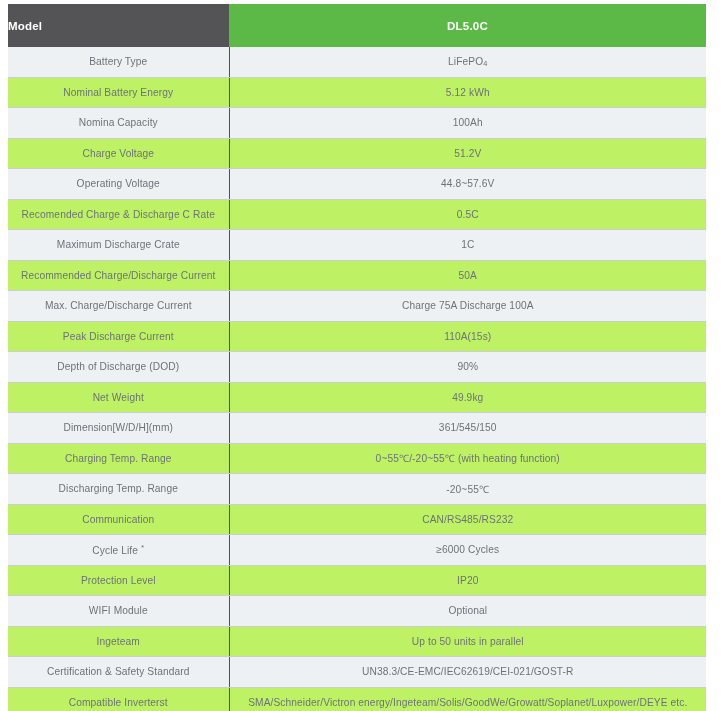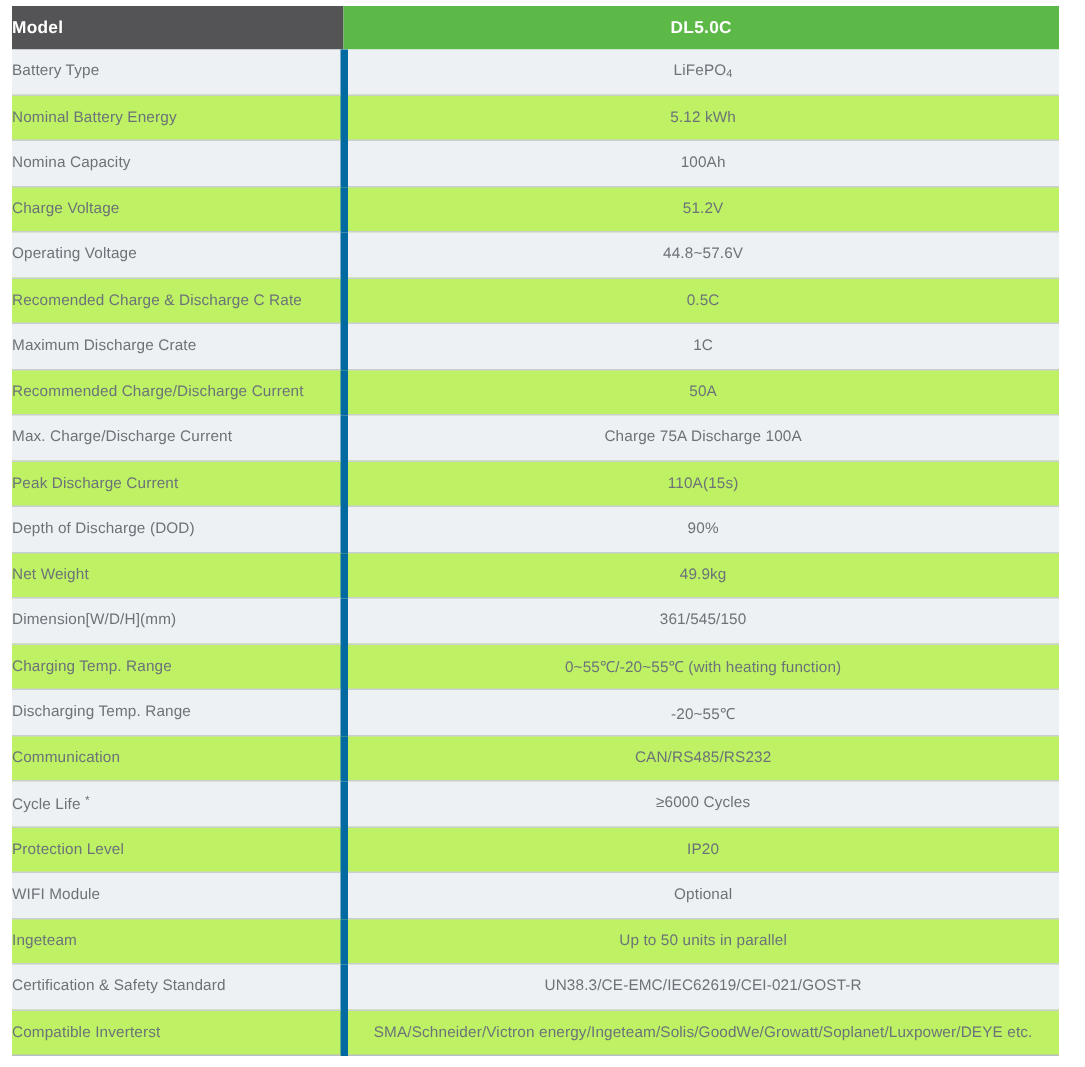--- a/index.html
+++ b/index.html
@@ -25,21 +25,21 @@
     left: 8px;
     top: 4px;
     width: 698px;
     border-collapse: collapse;
     table-layout: fixed;
   }
   .spec-table col.col-label { width: 221px; }
   .spec-table col.col-value { width: 477px; }
 
   .spec-table tr.header-row th {
-    height: 29px;
+    height: 43px;
     padding: 0;
     font-size: 11.5px;
     font-weight: bold;
     letter-spacing: 0.2px;
     color: #ffffff;
     vertical-align: middle;
   }
   th.header-label {
     background: #545456;
     text-align: left;
@@ -55,23 +55,23 @@
     padding: 0;
     font-size: 10.2px;
     color: #6c7378;
     vertical-align: middle;
     border-bottom: 1px solid #c9ced2;
   }
   .spec-table tbody tr:last-child td {
     border-bottom: 1px solid #b9bec2;
   }
   td.cell-label {
-    text-align: left;
+    text-align: center;
     padding-left: 14px;
-    border-right: 5px solid #0369a1;
+    border-right: 1px solid #0369a1;
     letter-spacing: 0.1px;
     margin-left: 22px;
   }
   td.cell-value {
     text-align: center;
     letter-spacing: 0.1px;
   }
   tr.row-shaded td { background: #eef1f4; }
   tr.row-plain td { background: #bef264; }
 

